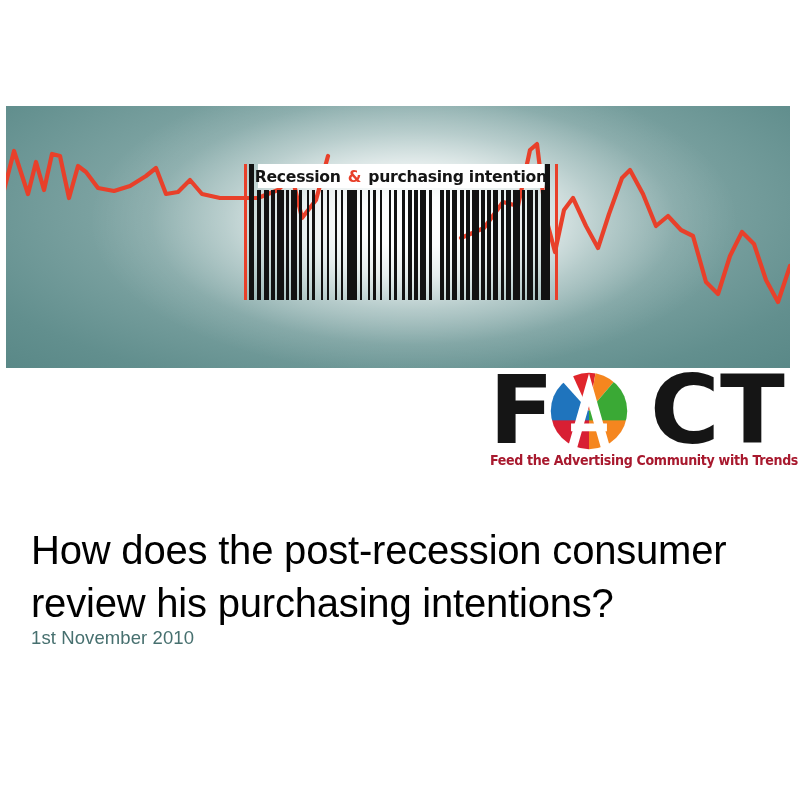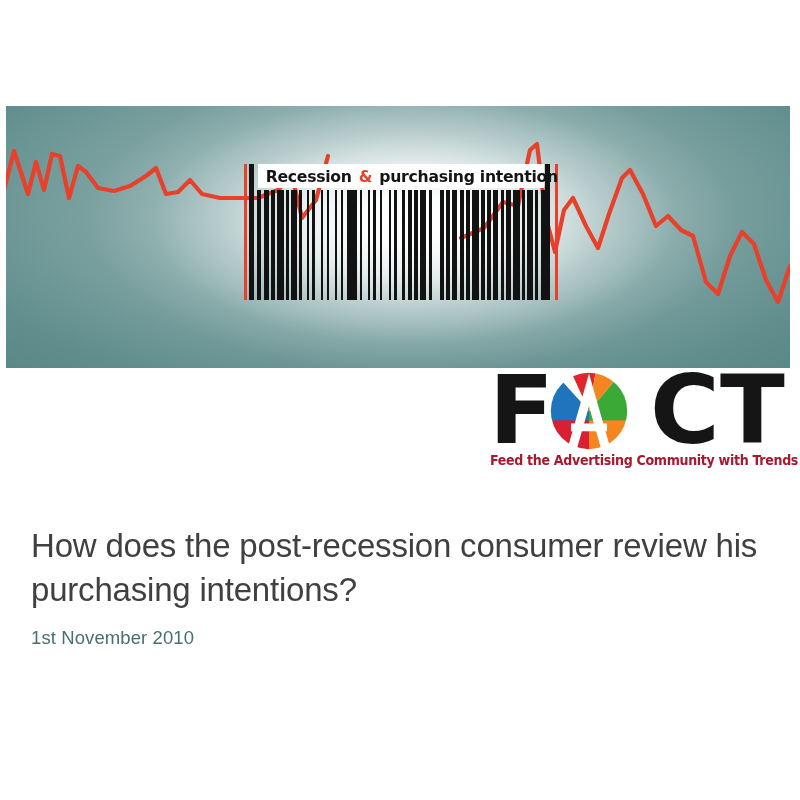--- a/index.html
+++ b/index.html
@@ -83,20 +83,21 @@
   .bc-guard.g2 { left: 301px; }
 
   #bc-title {
     position: absolute;
     left: 14px;
     top: 0px;
     width: 286px;
     height: 24px;
     display: flex;
     align-items: center;
+    justify-content: center;
     white-space: nowrap;
     background: #ffffff;
   }
   #bc-title .t {
     font-family: "DejaVu Sans", sans-serif;
     font-weight: 700;
     font-size: 16.5px;
     letter-spacing: -0.3px;
     color: #151515;
     transform: scaleX(0.95);
@@ -177,24 +178,24 @@
     transform: scaleX(0.96);
     transform-origin: left center;
   }
 
   
   #slide-headline {
     position: absolute;
     left: 31px;
     top: 524px;
     width: 730px;
-    color: #404040;
+    color: #000000;
     font-family: "Liberation Sans", sans-serif;
     font-weight: 400;
-    font-size: 33px;
+    font-size: 40px;
     line-height: 1.33;
     letter-spacing: -0.2px;
   }
   #slide-date {
     position: absolute;
     left: 31px;
     top: 627px;
     color: #47706f;
     font-family: "Liberation Sans", sans-serif;
     font-weight: 400;

